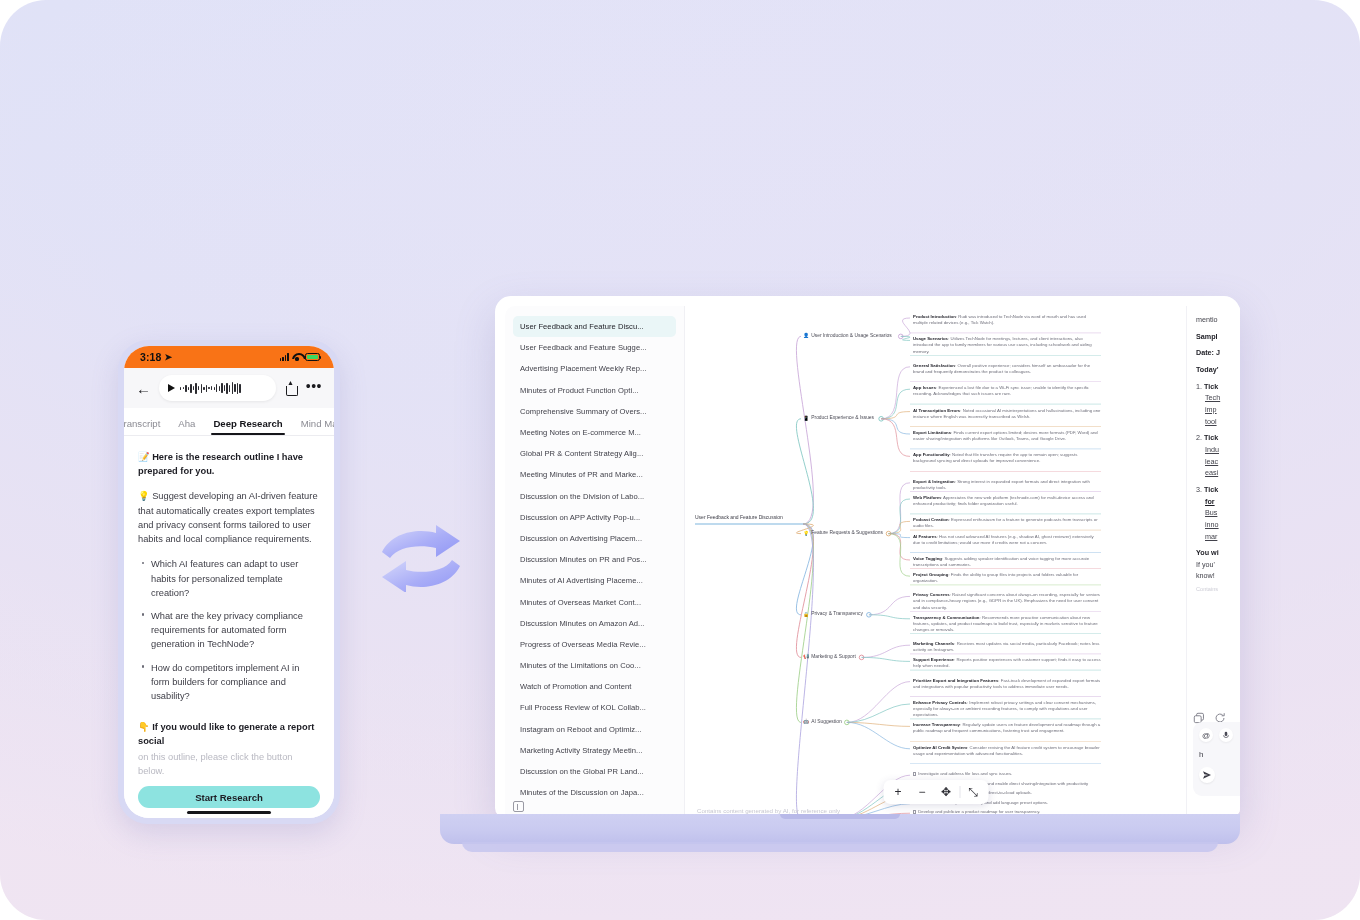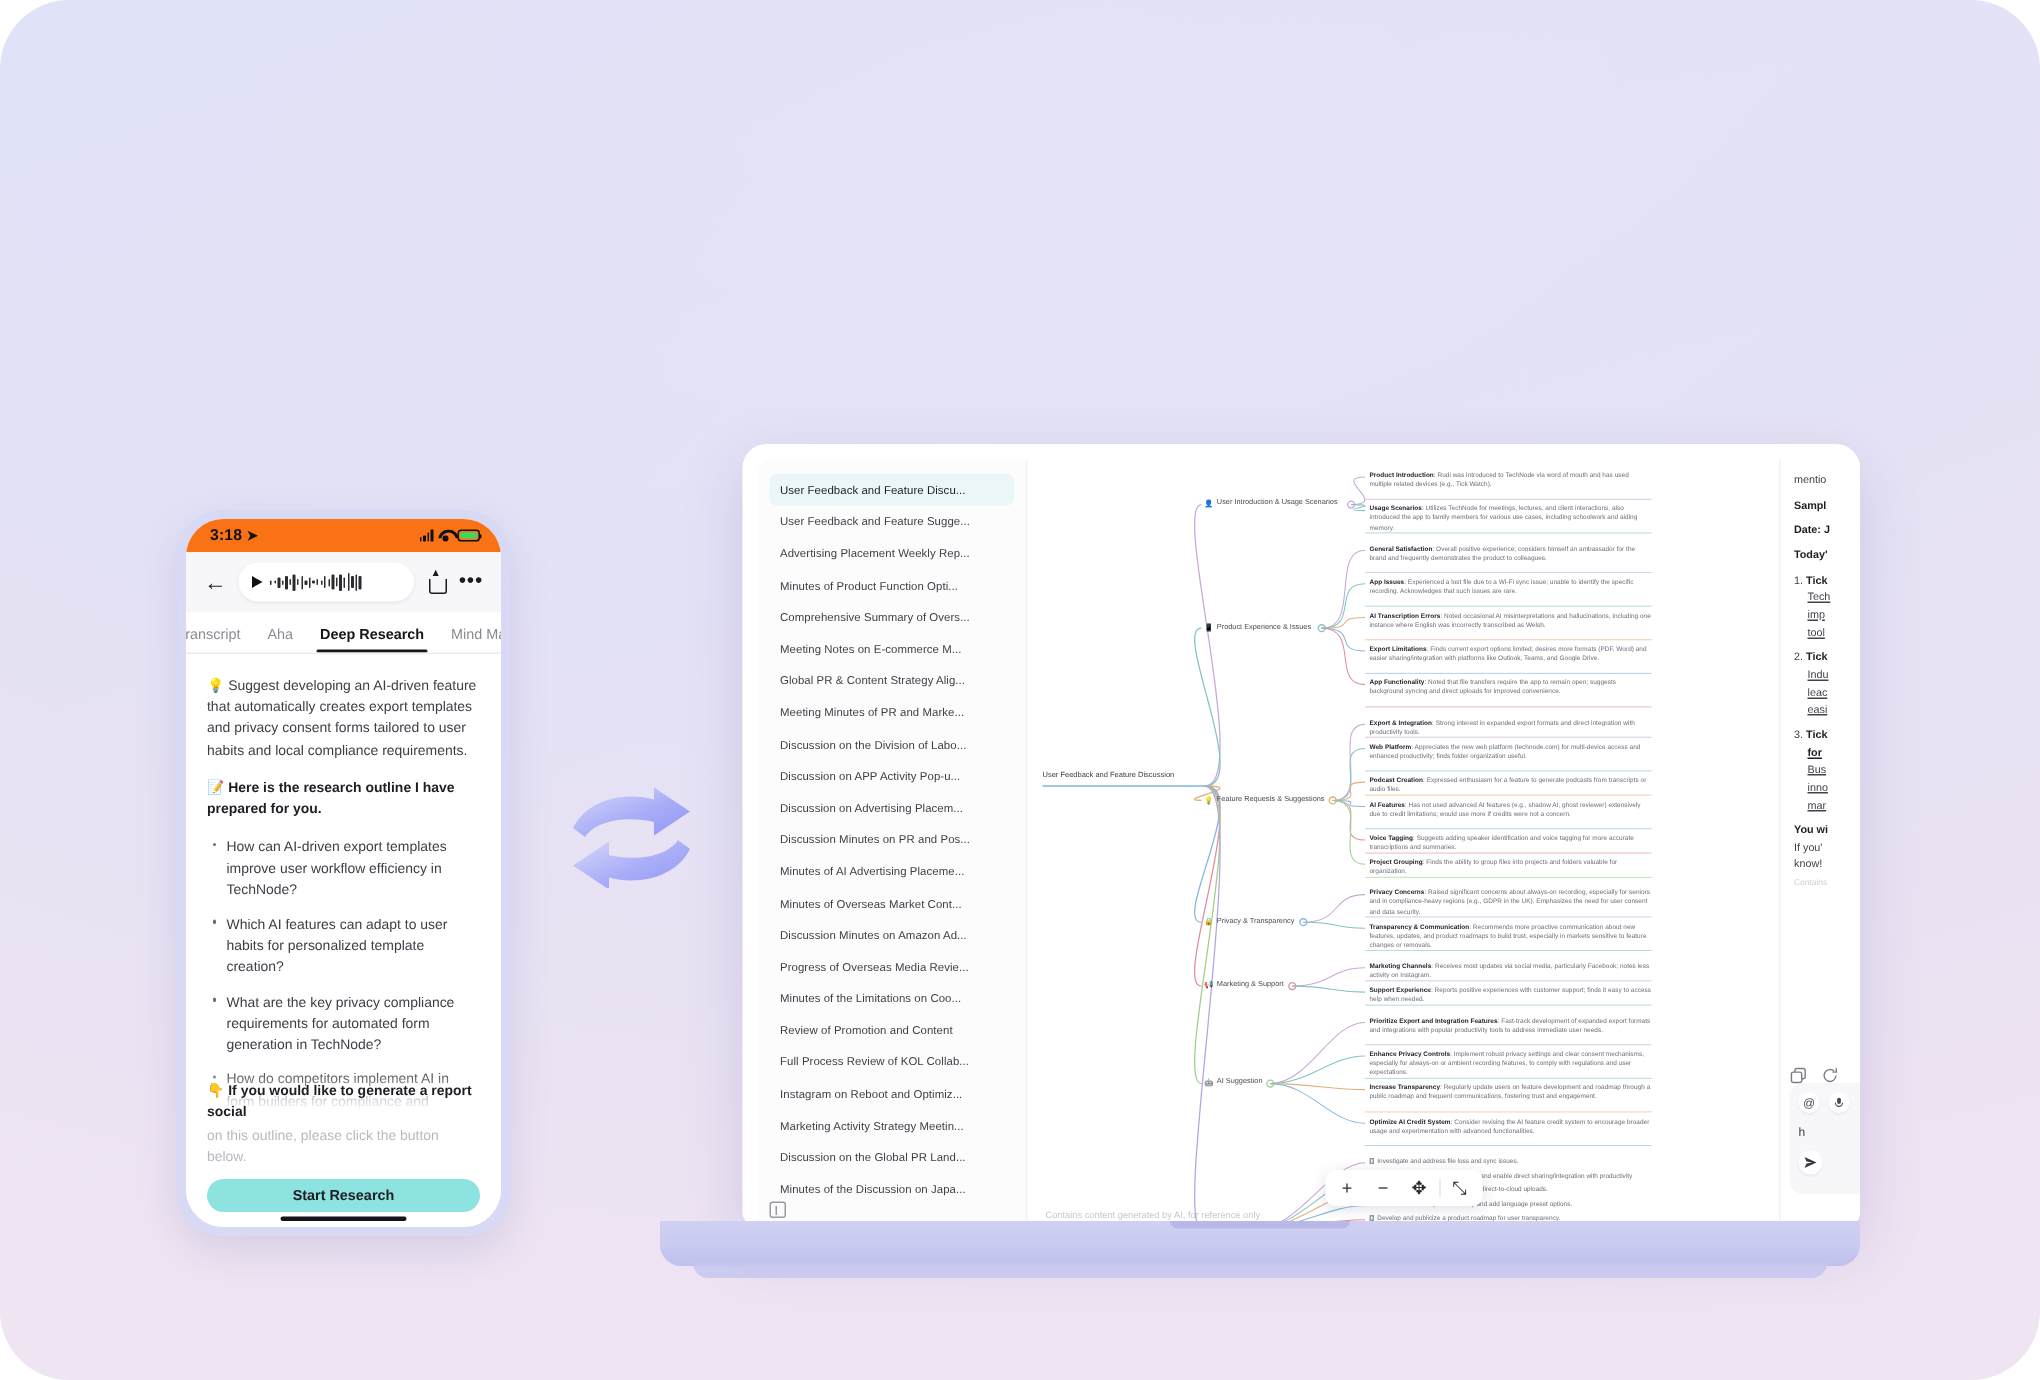--- a/index.html
+++ b/index.html
@@ -293,24 +293,23 @@
       </div>
 
       <div class="ph-tabs" id="ph-tabs">
           <div class="ph-tab">Transcript</div>
           <div class="ph-tab">Aha</div>
           <div class="ph-tab active">Deep Research</div>
           <div class="ph-tab">Mind Map</div>
         </div>
 
       <div class="ph-body">
+        <div class="ph-p bold">📝 Here is the research outline I have prepared for you.</div>
         <div class="ph-p">💡 Suggest developing an AI-driven feature that automatically creates export templates and privacy consent forms tailored to user habits and local compliance requirements.</div>
-        <div class="ph-p bold">📝 Here is the research outline I have prepared for you.</div>
         <ul class="ph-ul" id="ph-questions">
-            <li>How can AI-driven export templates improve user workflow efficiency in TechNode?</li>
             <li>Which AI features can adapt to user habits for personalized template creation?</li>
             <li>What are the key privacy compliance requirements for automated form generation in TechNode?</li>
             <li>How do competitors implement AI in form builders for compliance and usability?</li>
           </ul>
       </div>
 
       <div class="ph-footer">
         <div class="ph-cta-line">👇 If you would like to generate a report social</div>
         <div class="ph-cta-sub">on this outline, please click the button below.</div>
         <button class="ph-btn">Start Research</button>
@@ -350,21 +349,21 @@
               <div class="sb-item">Meeting Minutes of PR and Marke...</div>
               <div class="sb-item">Discussion on the Division of Labo...</div>
               <div class="sb-item">Discussion on APP Activity Pop-u...</div>
               <div class="sb-item">Discussion on Advertising Placem...</div>
               <div class="sb-item">Discussion Minutes on PR and Pos...</div>
               <div class="sb-item">Minutes of AI Advertising Placeme...</div>
               <div class="sb-item">Minutes of Overseas Market Cont...</div>
               <div class="sb-item">Discussion Minutes on Amazon Ad...</div>
               <div class="sb-item">Progress of Overseas Media Revie...</div>
               <div class="sb-item">Minutes of the Limitations on Coo...</div>
-              <div class="sb-item">Review of Promotion and Content</div>
+              <div class="sb-item">Watch of Promotion and Content</div>
               <div class="sb-item">Full Process Review of KOL Collab...</div>
               <div class="sb-item">Instagram on Reboot and Optimiz...</div>
               <div class="sb-item">Marketing Activity Strategy Meetin...</div>
               <div class="sb-item">Discussion on the Global PR Land...</div>
               <div class="sb-item">Minutes of the Discussion on Japa...</div>
             </div>
           <div class="sb-fold"></div>
         </div>
 
         <div id="mm">

